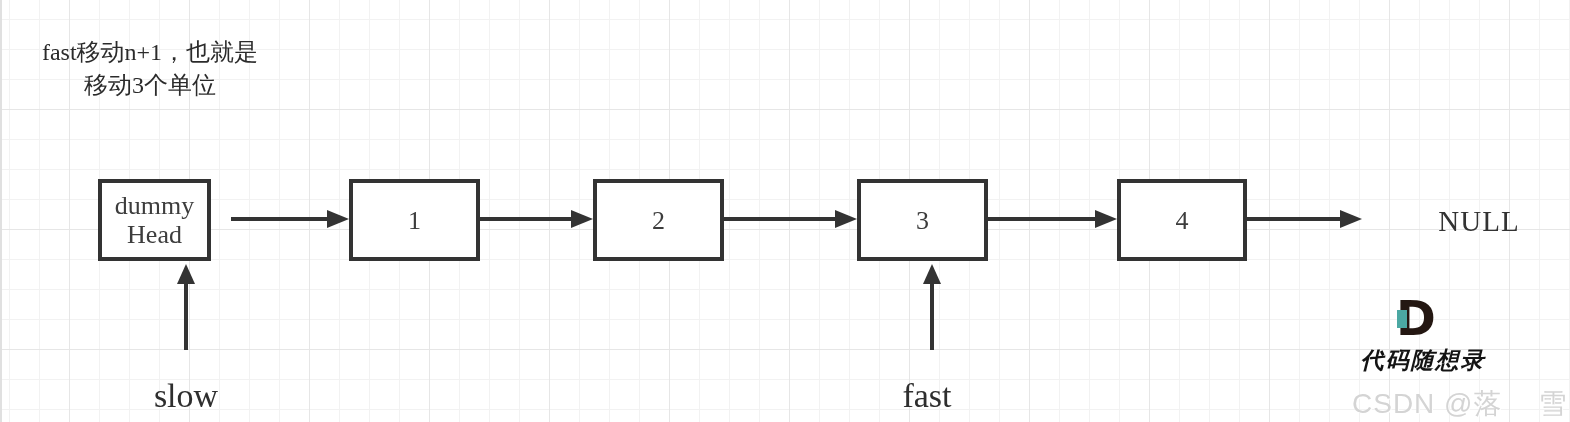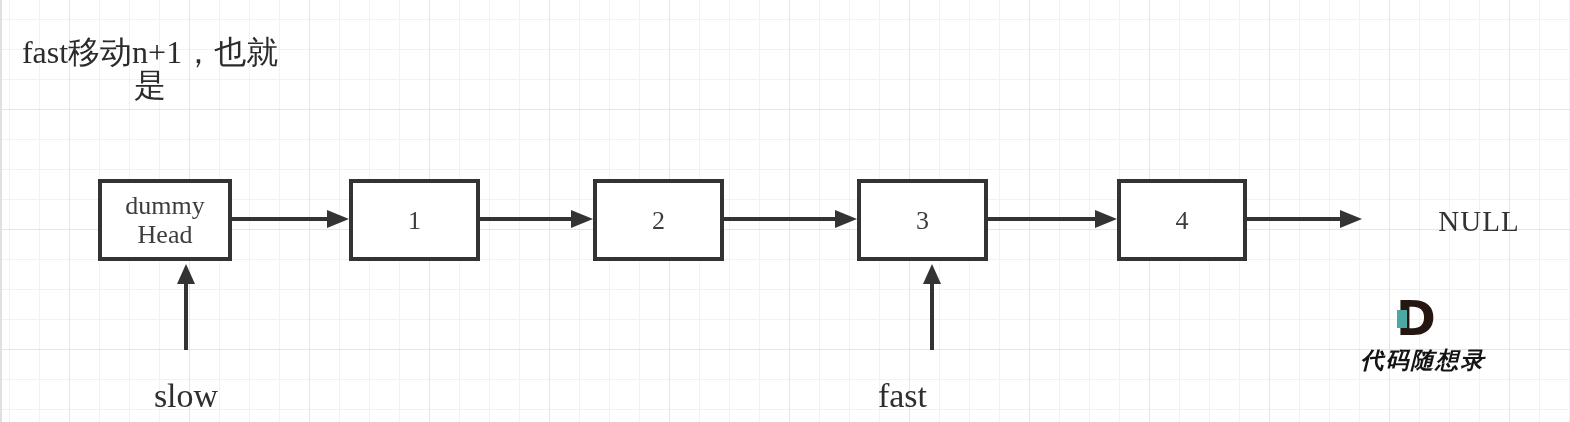--- a/index.html
+++ b/index.html
@@ -21,33 +21,33 @@
     background-position: 69px 109px, 69px 109px, 9px 19px, 9px 19px;
   }
 
   .edge-strip {
     position: absolute; left: 0; top: 0; width: 2px; height: 422px;
     background: #e0e0e0;
   }
 
   .annotation {
     position: absolute; left: 20px; top: 36px; width: 260px;
-    text-align: center; font-size: 32px; line-height: 33px;
+    text-align: center; font-size: 24px; line-height: 33px;
     color: #2b2b2b;
   }
 
   .node {
     position: absolute; top: 179px; height: 82px;
     background: #ffffff; border: 4px solid #333333;
     display: flex; flex-direction: column;
     align-items: center; justify-content: center;
     font-size: 26px; line-height: 29px; color: #3d3d3d;
     text-align: center;
   }
-  .node-dummy { left: 98px;  width: 134px; }
+  .node-dummy { left: 98px;  width: 113px; }
   .node-1     { left: 349px; width: 131px; }
   .node-2     { left: 593px; width: 131px; }
   .node-3     { left: 857px; width: 131px; }
   .node-4     { left: 1117px; width: 130px; }
 
   .h-stem {
     position: absolute; top: 217px; height: 4px; background: #333333;
   }
   .h-head {
     position: absolute; top: 210px; width: 0; height: 0;
@@ -65,21 +65,21 @@
     border-left: 9px solid transparent;
     border-right: 9px solid transparent;
     border-bottom: 20px solid #333333;
   }
 
   .pointer-label {
     position: absolute; top: 377px; width: 80px;
     text-align: center; font-size: 34px; color: #2e2e2e;
   }
   .label-slow { left: 146px; }
-  .label-fast { left: 847px; text-align: right; }
+  .label-fast { left: 887px; }
 
   .null-label {
     position: absolute; left: 1429px; top: 205px; width: 100px;
     text-align: center; font-size: 29px; color: #333333;
     letter-spacing: 1px;
   }
 
   .watermark { position: absolute; left: 1340px; top: 296px; width: 230px; }
 
   .logo-d {
@@ -110,20 +110,21 @@
   .csdn-text .suffix { margin-left: 36px; }
 </style>
 </head>
 <body>
 
 <div class="canvas">
   <div class="edge-strip"></div>
 
   <div class="annotation">
     <div>fast移动n+1，也就是</div>
+    <div>移动3个单位</div>
   </div>
 
   <div class="node node-dummy">
     <div>dummy</div>
     <div>Head</div>
   </div>
   <div class="node node-1">
     <div>1</div>
   </div>
   <div class="node node-2">
@@ -160,14 +161,17 @@
   <div class="v-head" style="left:923px;"></div>
   <div class="v-stem" style="left:930px;"></div>
   <div class="pointer-label label-fast">fast</div>
 
   <div class="watermark">
     <div class="logo-d">
       <span>D</span>
       <span class="teal-block"></span>
     </div>
     <div class="brand-text">代码随想录</div>
+    <div class="csdn-text">
+      <span>CSDN @落</span><span class="suffix">雪</span>
+    </div>
   </div>
 </div>
 
 </body></html>

